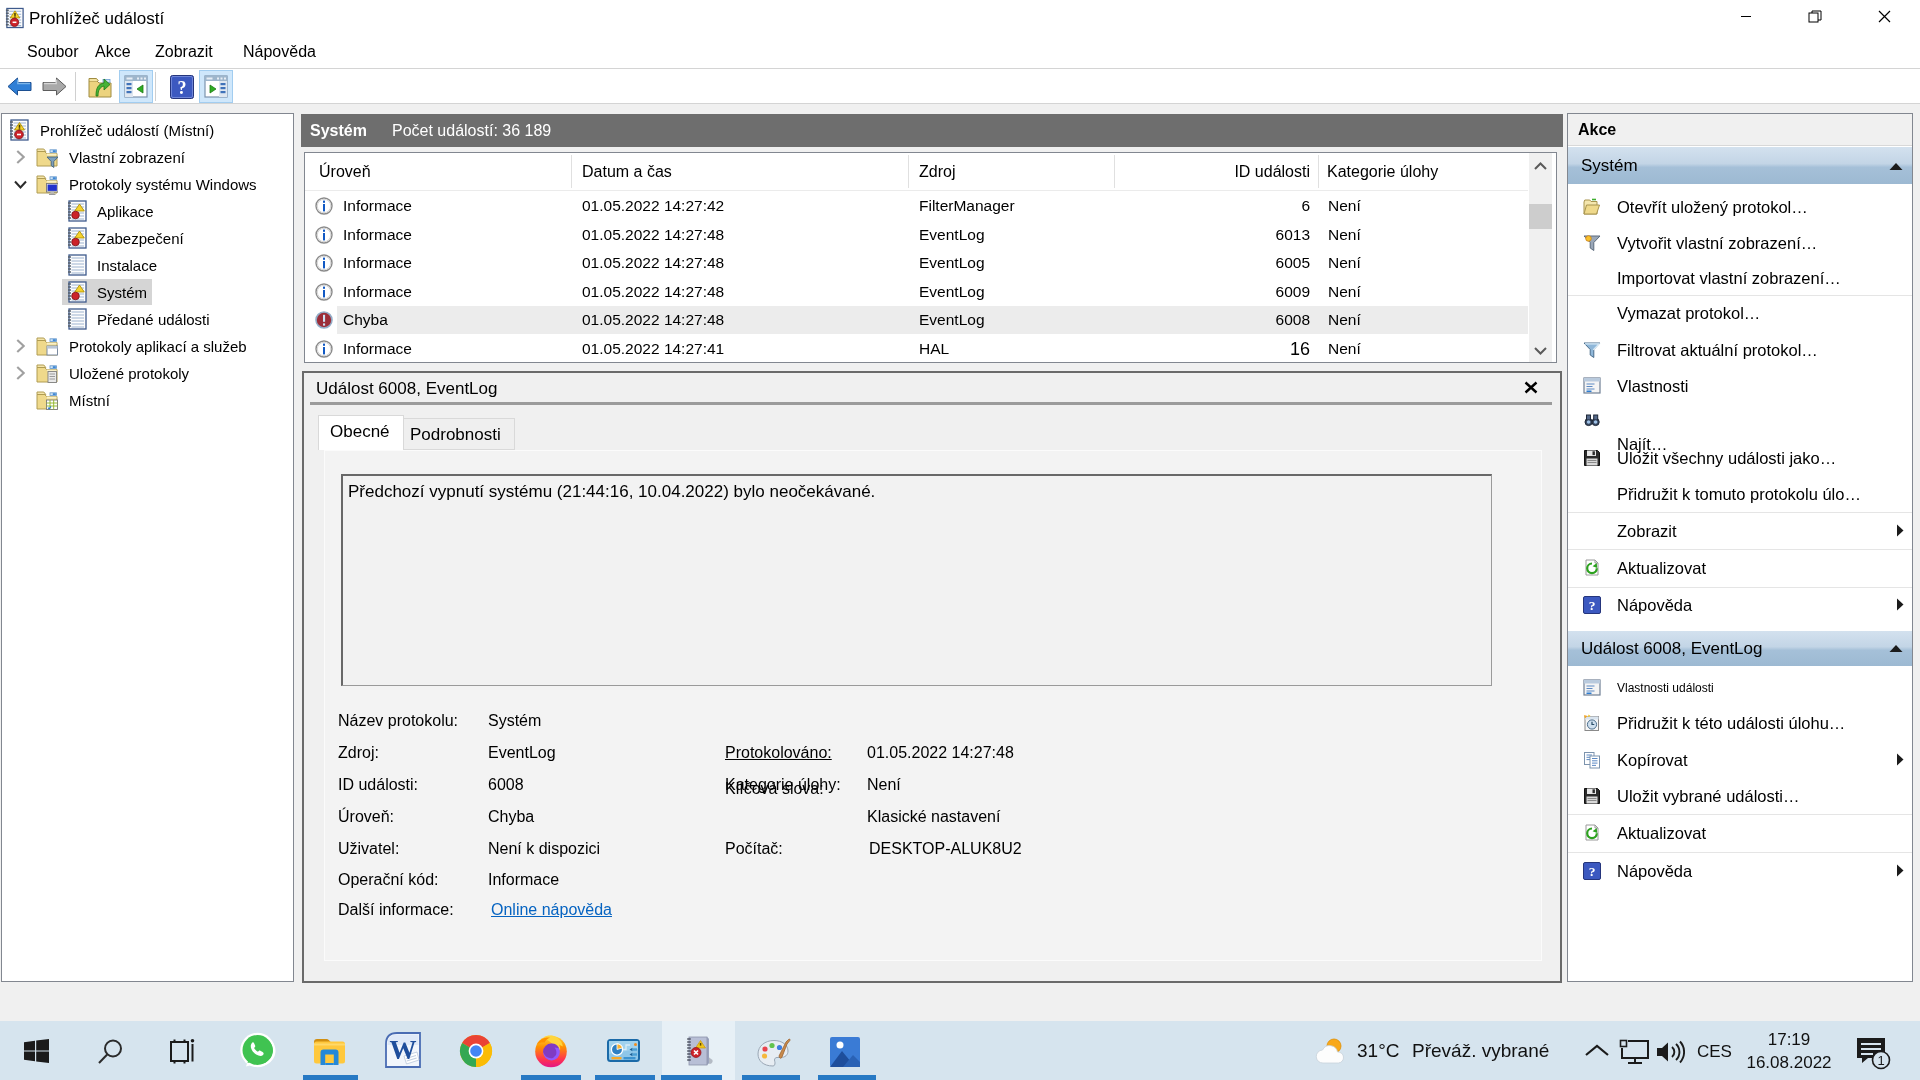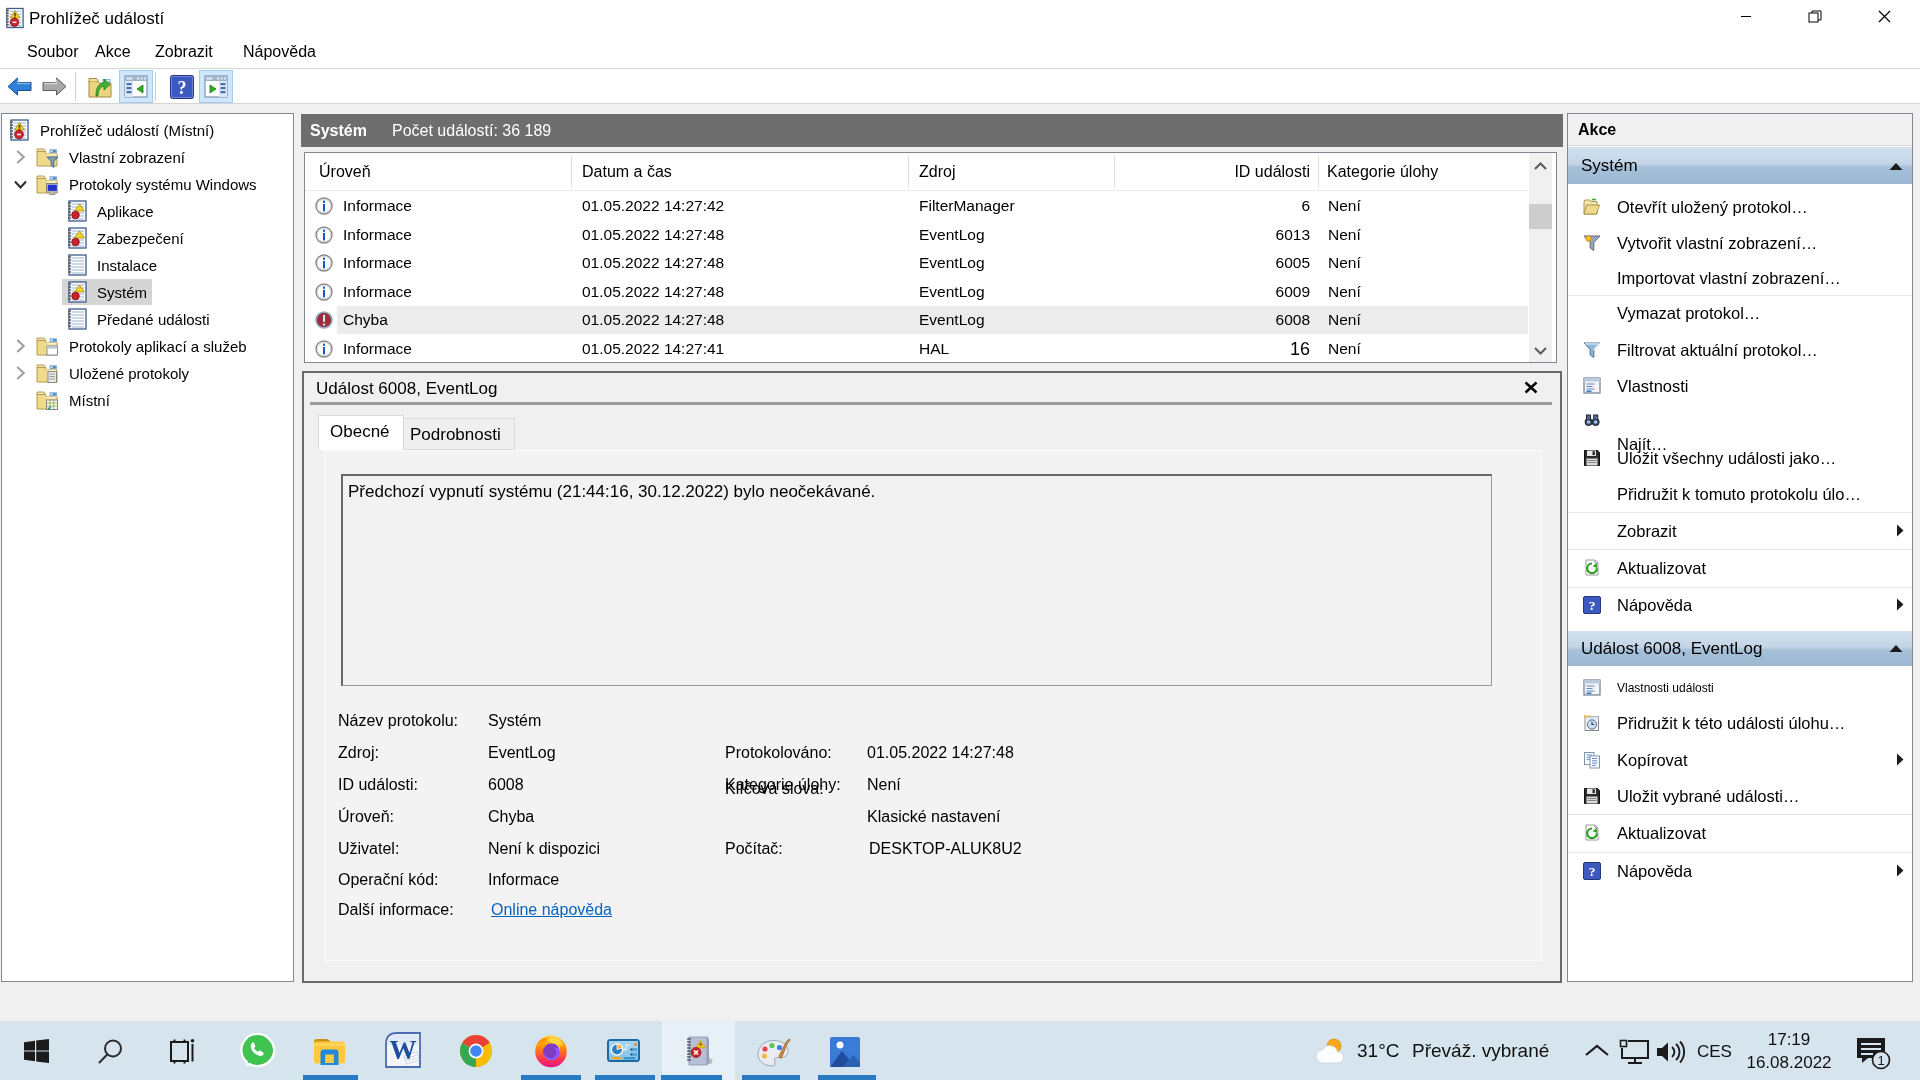--- a/index.html
+++ b/index.html
@@ -305,27 +305,27 @@
 <div class="abs" style="left:310px;top:402px;width:1242px;height:3px;background:#9b9b9b;"></div>
 
 <div class="abs" style="left:403px;top:418px;width:112px;height:32px;background:#efefef;border:1px solid #d9d9d9;box-sizing:border-box;"></div>
 <div class="txt vc" style="left:410px;top:418px;height:32px;font-size:17px;">Podrobnosti</div>
 <div class="abs" style="left:318px;top:415px;width:86px;height:35px;background:#fff;border:1px solid #d9d9d9;border-bottom:none;box-sizing:border-box;"></div>
 <div class="txt vc" style="left:330px;top:415px;height:33px;font-size:17px;">Obecné</div>
 
 <div class="abs" style="left:324px;top:450px;width:1218px;height:511px;background:#f3f3f3;border:1px solid #fbfbfb;box-sizing:border-box;"></div>
 
 <div class="abs" style="left:341px;top:474px;width:1151px;height:212px;background:#f2f2f2;border:1px solid #9a9a9a;border-top:2px solid #686868;border-left:2px solid #686868;box-sizing:border-box;"></div>
-<div class="txt vc" style="left:348px;top:480px;height:22px;font-size:17px;">Předchozí vypnutí systému (21:44:16, 30.12.2022) bylo neočekávané.</div>
+<div class="txt vc" style="left:348px;top:480px;height:22px;font-size:17px;">Předchozí vypnutí systému (21:44:16, 10.04.2022) bylo neočekávané.</div>
 
 <div class="txt vc" style="left:338px;top:710px;height:22px;">Název protokolu:</div>
 <div class="txt vc" style="left:488px;top:710px;height:22px;">Systém</div>
 <div class="txt vc" style="left:338px;top:742px;height:22px;">Zdroj:</div>
 <div class="txt vc" style="left:488px;top:742px;height:22px;">EventLog</div>
-<div class="txt vc" style="left:725px;top:742px;height:22px;">Protokolováno:</div>
+<div class="txt vc" style="left:725px;top:742px;height:22px;text-decoration:underline;">Protokolováno:</div>
 <div class="txt vc" style="left:867px;top:742px;height:22px;">01.05.2022 14:27:48</div>
 <div class="txt vc" style="left:338px;top:774px;height:22px;">ID události:</div>
 <div class="txt vc" style="left:488px;top:774px;height:22px;">6008</div>
 <div class="txt vc" style="left:725px;top:774px;height:22px;">Kategorie úlohy:</div>
 <div class="txt vc" style="left:867px;top:774px;height:22px;">Není</div>
 <div class="txt vc" style="left:338px;top:806px;height:22px;">Úroveň:</div>
 <div class="txt vc" style="left:488px;top:806px;height:22px;">Chyba</div>
 <div class="txt vc" style="left:725px;top:778px;height:22px;">Klíčová slova:</div>
 <div class="txt vc" style="left:867px;top:806px;height:22px;">Klasické nastavení</div>
 <div class="txt vc" style="left:338px;top:838px;height:22px;">Uživatel:</div>

